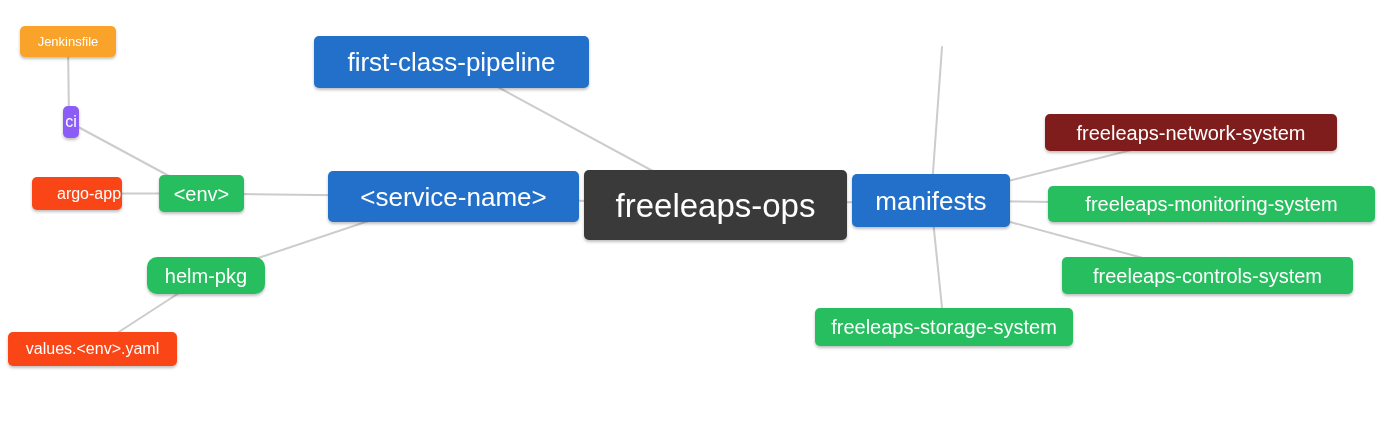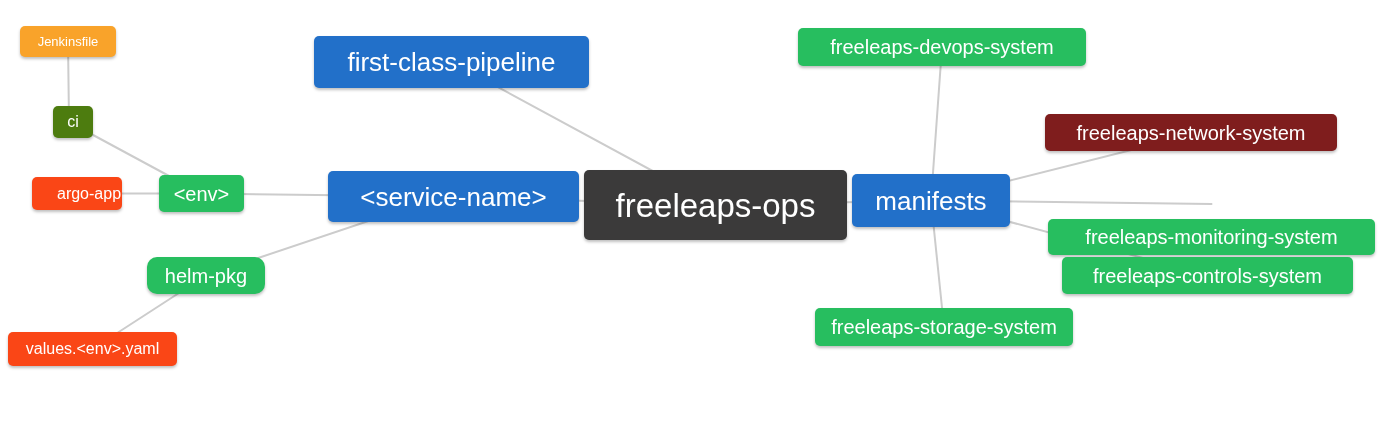--- a/index.html
+++ b/index.html
@@ -81,36 +81,33 @@
       </div>
       <div class="node" style="left: 852px; top: 174px; width: 158px; height: 53px; font-size: 26px; background: rgb(34, 112, 201); color: rgb(255, 255, 255);">
         <span>manifests</span>
       </div>
       <div class="node" style="left: 159px; top: 175px; width: 85px; height: 37px; font-size: 20px; background: rgb(39, 190, 95); color: rgb(255, 255, 255);">
         <span>&lt;env&gt;</span>
       </div>
       <div class="node" style="left: 147px; top: 257px; width: 118px; height: 37px; font-size: 20px; background: rgb(39, 190, 95); color: rgb(255, 255, 255); border-radius: 10px;">
         <span>helm-pkg</span>
       </div>
-      <div class="node" style="left: 798px; top: 28px; width: 288px; height: 38px; font-size: 20px; background: rgb(39, 190, 95); color: rgb(255, 255, 255);">
-        <span>freeleaps-devops-system</span>
-      </div>
       <div class="node" style="left: 1045px; top: 114px; width: 292px; height: 37px; font-size: 20px; background: #7f1d1d; color: rgb(255, 255, 255);">
         <span>freeleaps-network-system</span>
       </div>
-      <div class="node" style="left: 1048px; top: 186px; width: 327px; height: 36px; font-size: 20px; background: rgb(39, 190, 95); color: rgb(255, 255, 255); margin-top: 33px;">
+      <div class="node" style="left: 1048px; top: 186px; width: 327px; height: 36px; font-size: 20px; background: rgb(39, 190, 95); color: rgb(255, 255, 255);">
         <span>freeleaps-monitoring-system</span>
       </div>
       <div class="node" style="left: 1062px; top: 257px; width: 291px; height: 37px; font-size: 20px; background: rgb(39, 190, 95); color: rgb(255, 255, 255); text-align: right;">
         <span>freeleaps-controls-system</span>
       </div>
       <div class="node" style="left: 815px; top: 308px; width: 258px; height: 38px; font-size: 20px; background: rgb(39, 190, 95); color: rgb(255, 255, 255);">
         <span>freeleaps-storage-system</span>
       </div>
-      <div class="node" style="left: 53px; top: 106px; width: 40px; height: 32px; font-size: 16px; background: #4d7c0f; color: rgb(255, 255, 255);">
+      <div class="node" style="left: 63px; top: 106px; width: 16px; height: 32px; font-size: 16px; background: #8b5cf6; color: rgb(255, 255, 255);">
         <span>ci</span>
       </div>
       <div class="node" style="left: 32px; top: 177px; width: 90px; height: 33px; font-size: 16px; background: rgb(250, 70, 22); color: #ffffff; padding-left: 24px;">
         <span>argo-app</span>
       </div>
       <div class="node" style="left: 8px; top: 332px; width: 169px; height: 34px; font-size: 16px; background: rgb(250, 70, 22); color: rgb(255, 255, 255);">
         <span>values.&lt;env&gt;.yaml</span>
       </div>
       <div class="node" style="left: 20px; top: 26px; width: 96px; height: 31px; font-size: 13px; background: rgb(249, 163, 42); color: rgb(255, 255, 255);">
         <span>Jenkinsfile</span>

